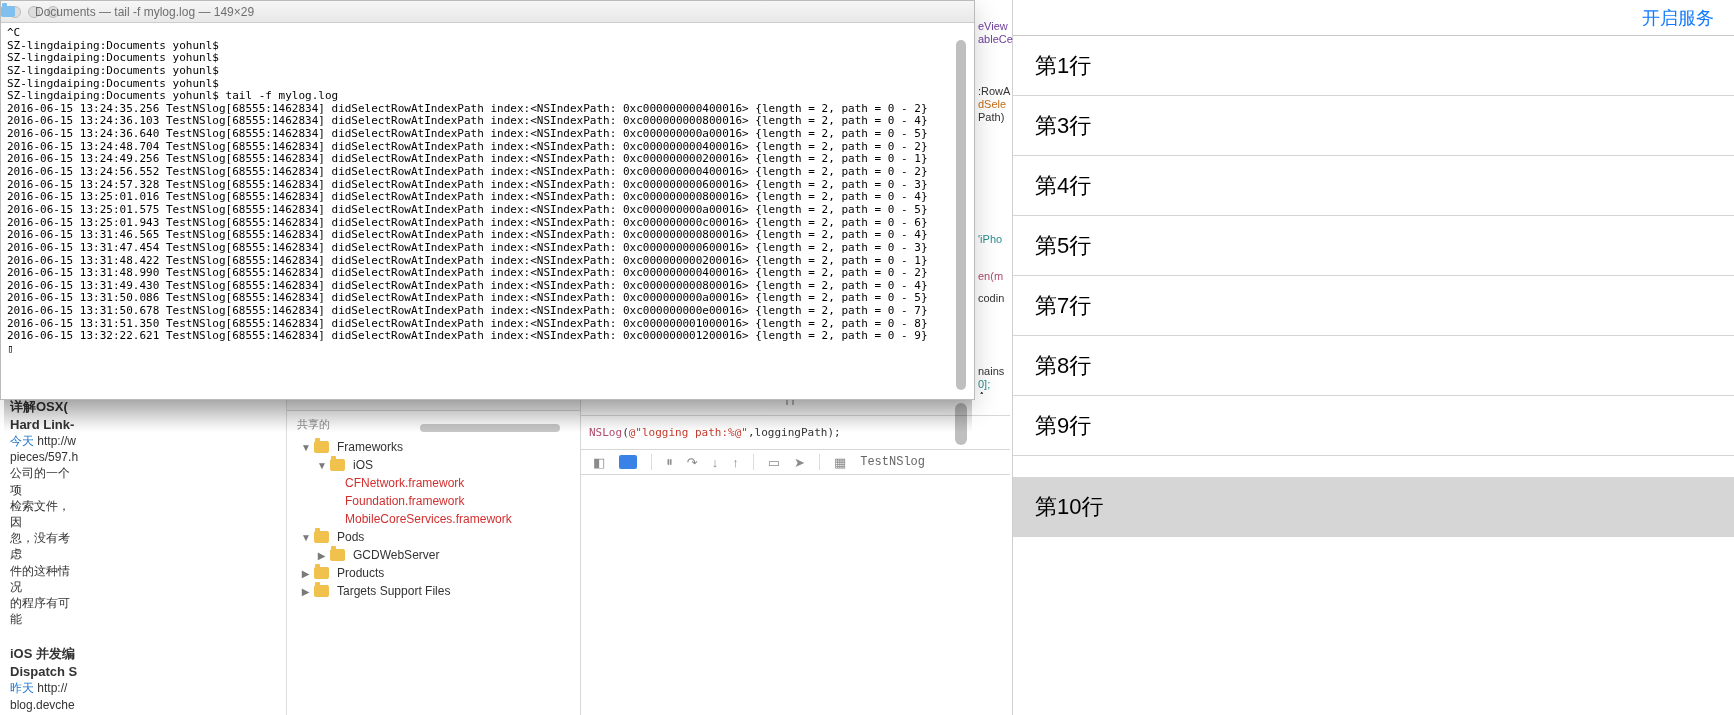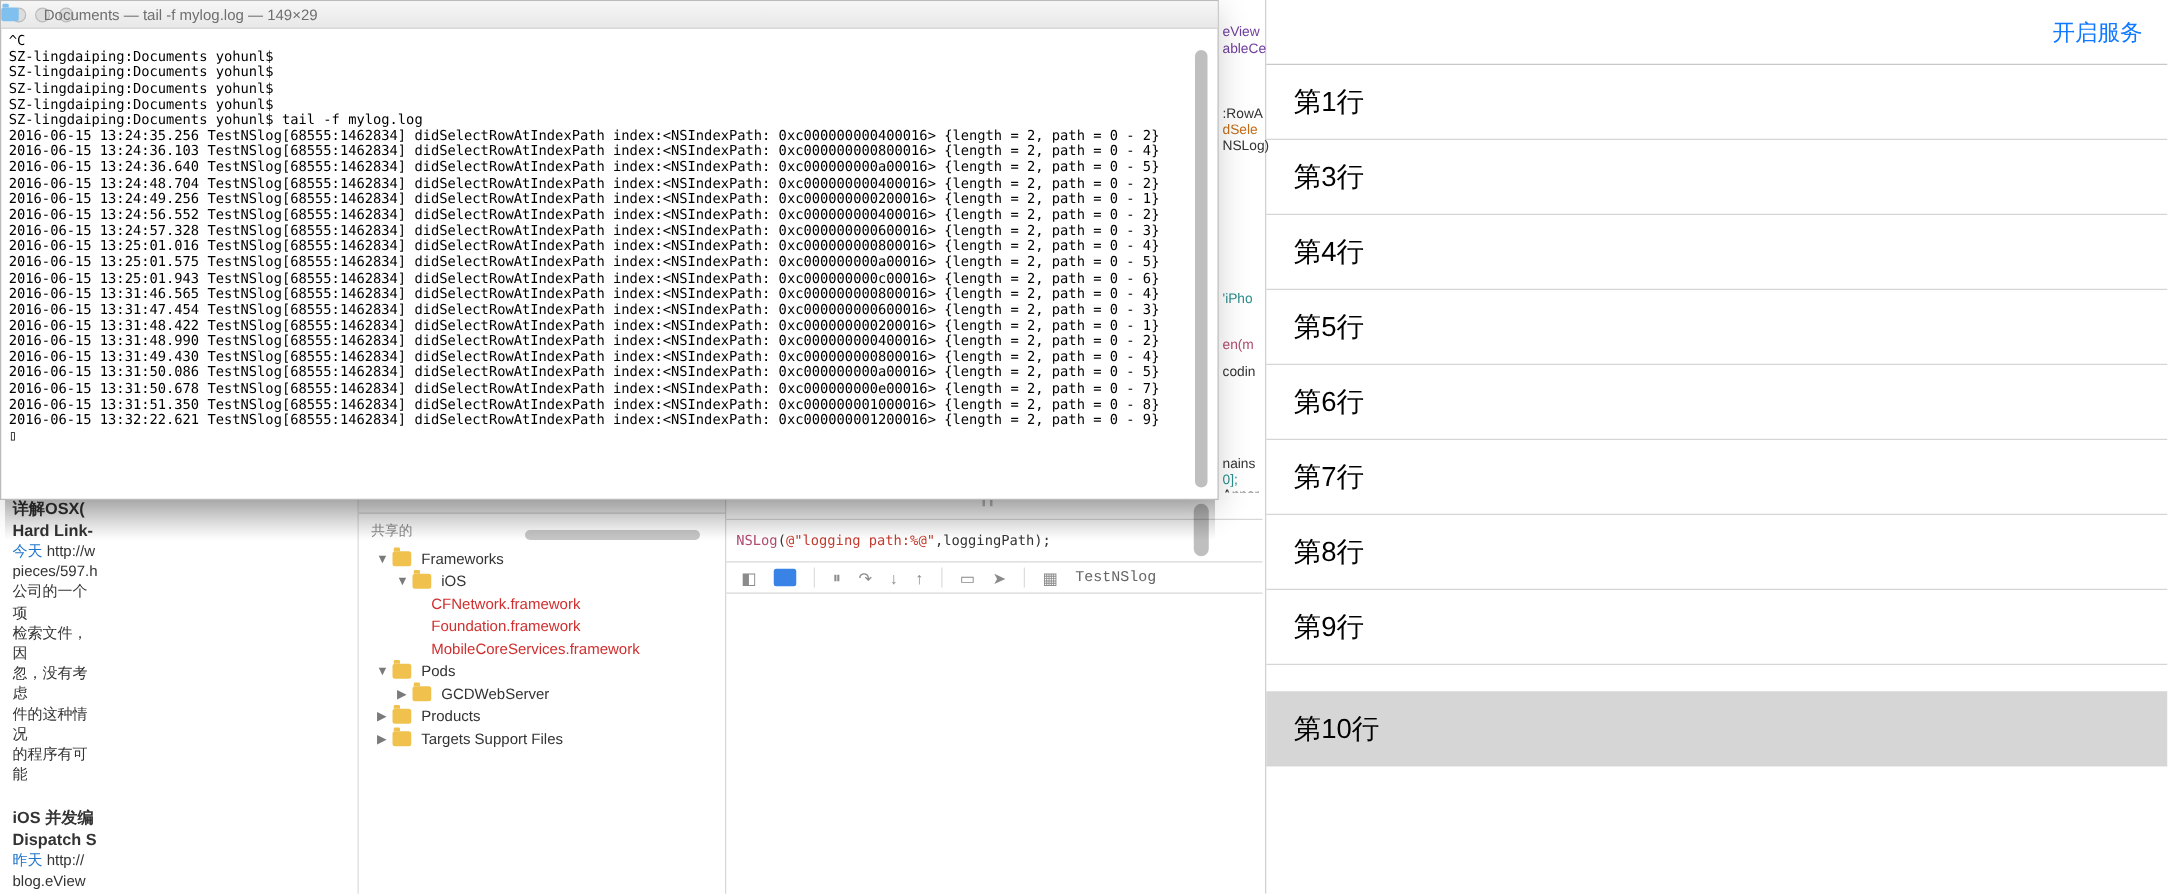--- a/index.html
+++ b/index.html
@@ -99,21 +99,21 @@
   .toolstrip .blue-rect { width:18px; height:14px; background:#3a83e6; border-radius:2px; position:relative;}
   .toolstrip .sep{width:1px;height:16px;background:#ddd;}
   .toolstrip .crumb{font-size:12px;color:#666;font-family:Liberation Mono, monospace;}
 
   
   .sim {
     position:absolute; right:0; top:0; width:722px; height:715px;
     border-left:1px solid #d0d0d0; background:#fff; z-index:5;
   }
   .sim-top {
-    height:52px; border-bottom:1px solid #c8c8c8;
+    height:36px; border-bottom:1px solid #c8c8c8;
     display:flex; justify-content:flex-end; align-items:center;
     padding:0 20px;
   }
   .sim-top .link { color:#1079ff; font-size:18px; cursor:pointer;}
   .rows { }
   .row {
     height:60px; border-bottom:1px solid #d5d5d5;
     display:flex; align-items:center; padding-left:22px;
     font-size:22px; color:#000;text-align:right;
   }
@@ -126,21 +126,20 @@
 
 <div class="sim">
   <div class="sim-top">
     <span class="link">开启服务</span>
   </div>
   <div class="rows" id="sim-rows">
       <div class="row">第1行</div>
       <div class="row">第3行</div>
       <div class="row">第4行</div>
       <div class="row">第5行</div>
-      <div class="row">第6行</div>
       <div class="row">第7行</div>
       <div class="row">第8行</div>
       <div class="row">第9行</div>
       <div class="row sel">第10行</div>
     </div>
 </div>
 
 <div class="left-frag">
   <div class="bold">详解OSX(</div>
   <div class="bold">Hard Link-</div>
@@ -148,21 +147,21 @@
   <div>pieces/597.h</div>
   <div>公司的一个项</div>
   <div>检索文件，因</div>
   <div>忽，没有考虑</div>
   <div>件的这种情况</div>
   <div>的程序有可能</div>
   <div style="height:18px"></div>
   <div class="bold">iOS 并发编</div>
   <div class="bold">Dispatch S</div>
   <div><span class="blue">昨天</span> <span>http://</span></div>
-  <div>blog.eView</div>
+  <div>blog.devche</div>
 </div>
 
 <div class="finder-strip">
   <div class="finder-top"></div>
   <div class="finder-label">共享的</div>
   <div class="tree">
     <div class="tree-row ind1">
         <span class="disclose">▼</span>
         <span class="fold"></span>
         <span>Frameworks</span>
@@ -232,21 +231,21 @@
   </div>
 </div>
 
 <div class="bg-frag frag-right">
   <div style="height:20px"></div>
   <div class="purple">eView</div>
   <div class="purple">ableCe</div>
   <div style="height:40px"></div>
   <div>:RowA</div>
   <div class="orange">dSele</div>
-  <div>NSLog)</div>
+  <div>Path)</div>
   <div style="height:110px"></div>
   <div class="teal">'iPho</div>
   <div style="height:24px"></div>
   <div class="pink">en(m</div>
   <div style="height:10px"></div>
   <div>codin</div>
   <div style="height:60px"></div>
   <div>nains</div>
   <div class="teal">0];</div>
   <div>Apper</div>

